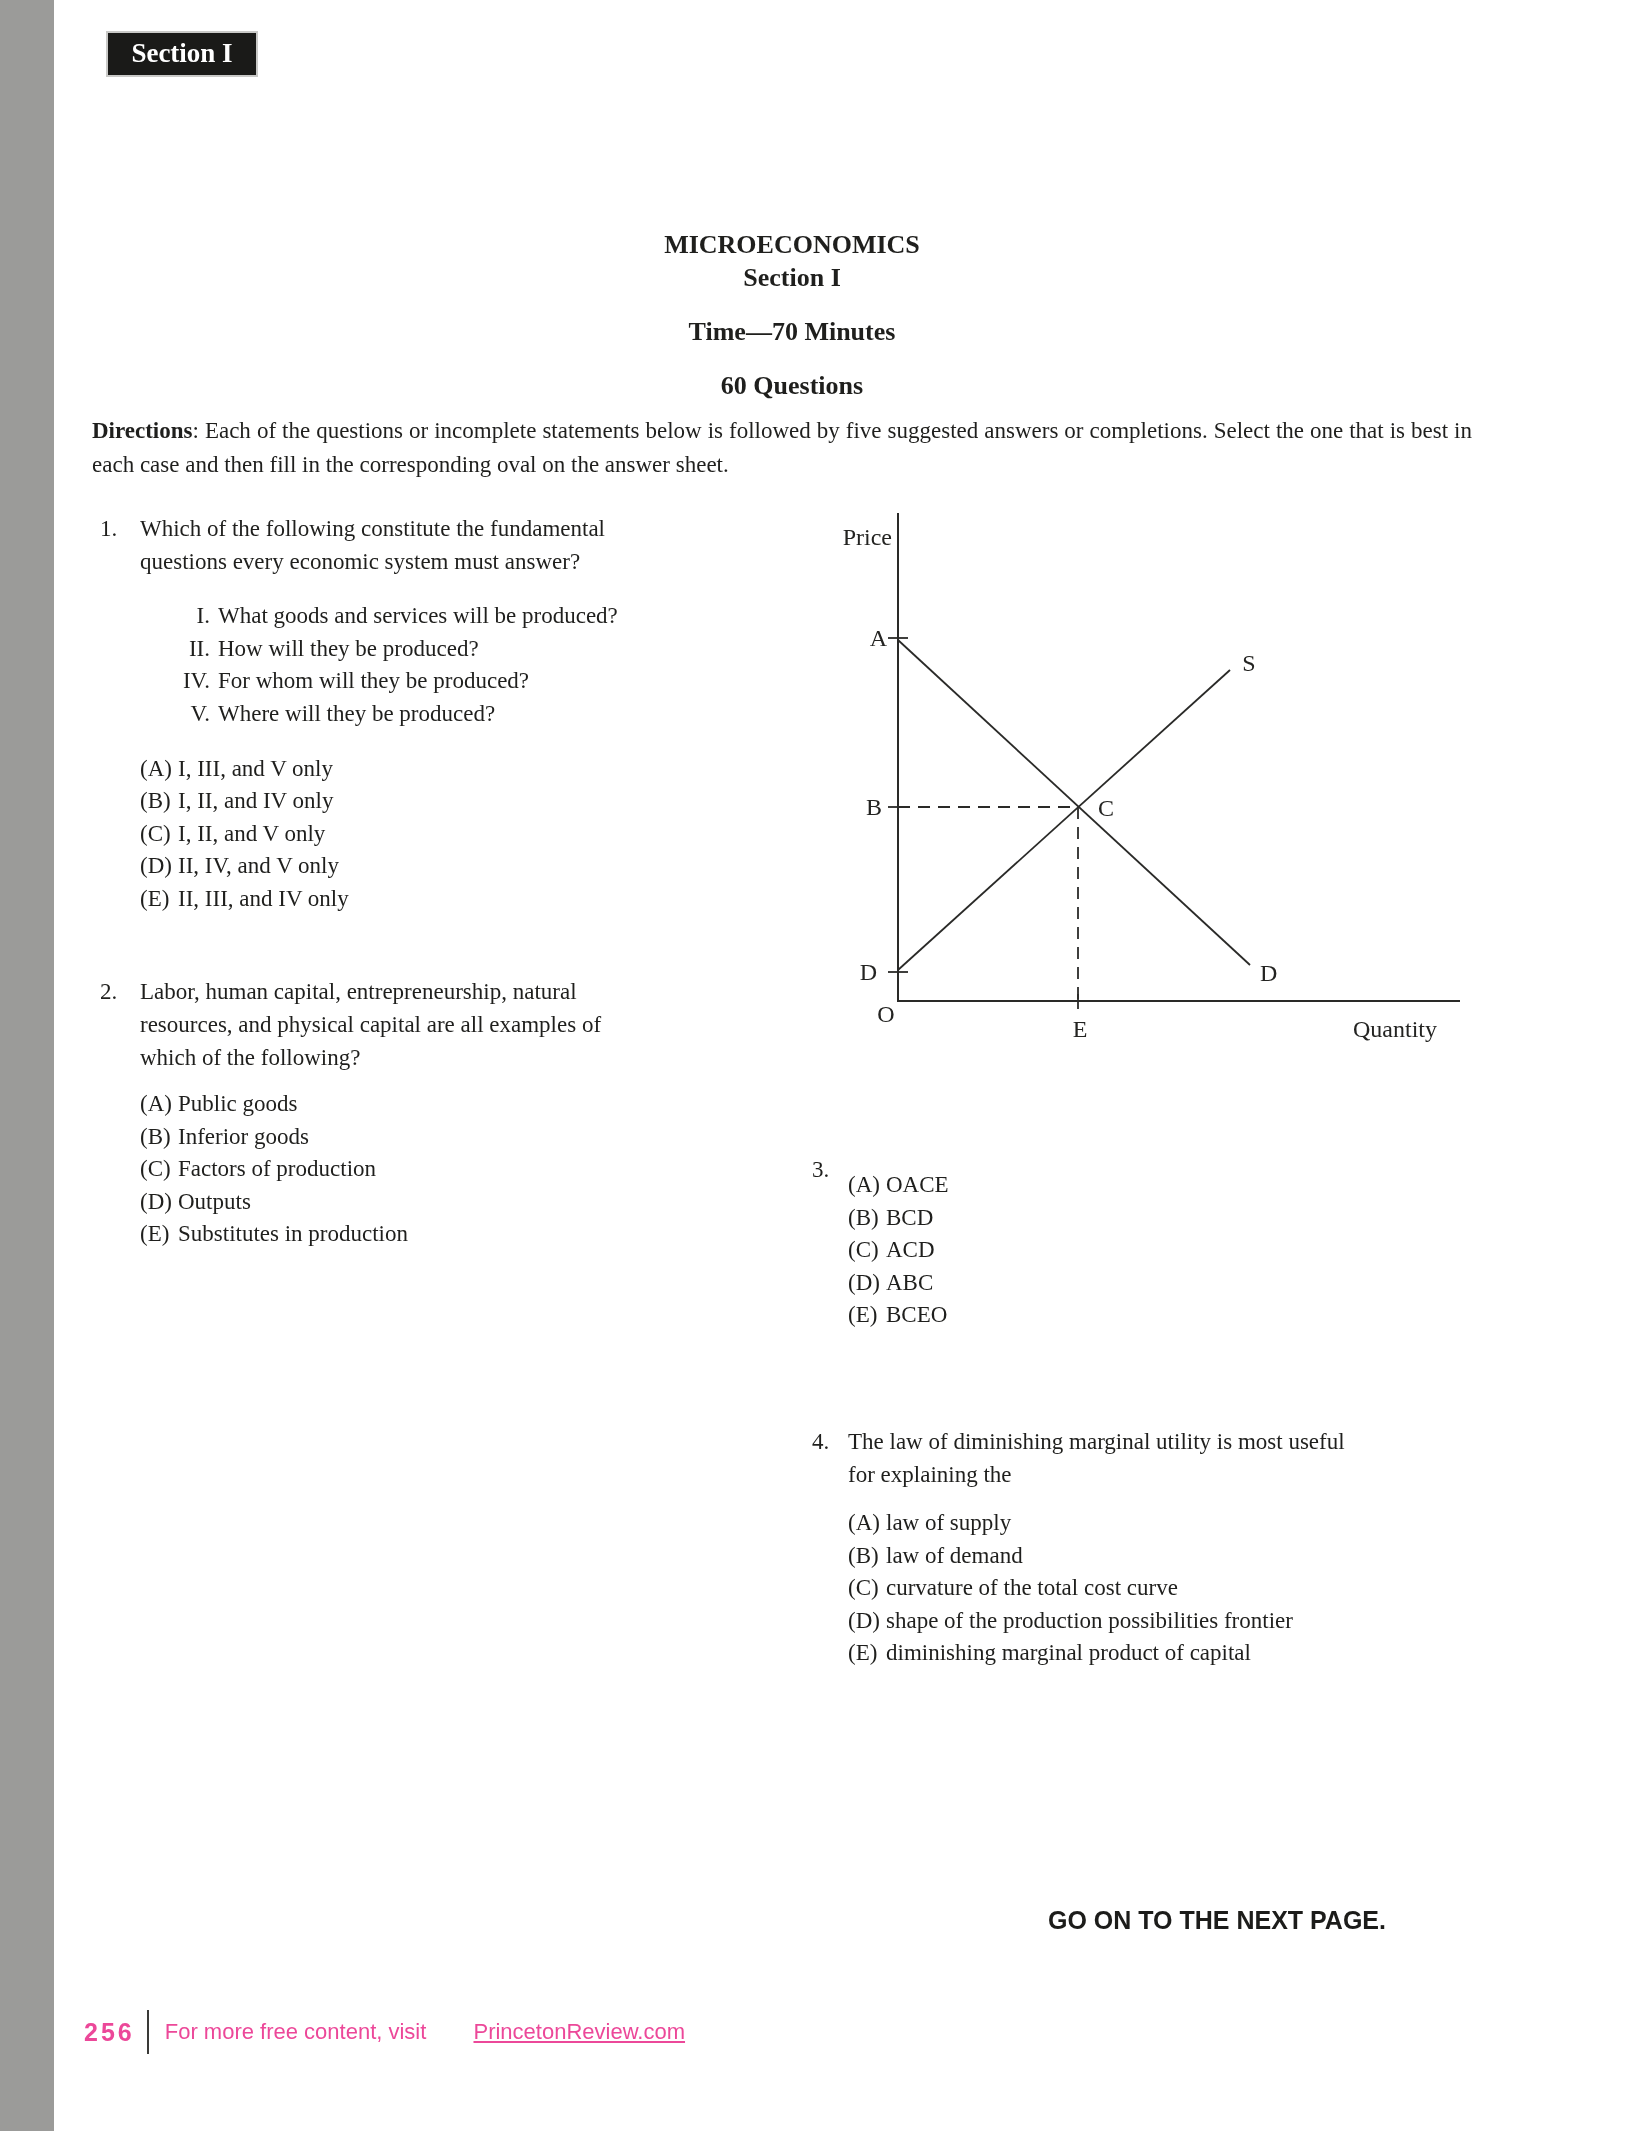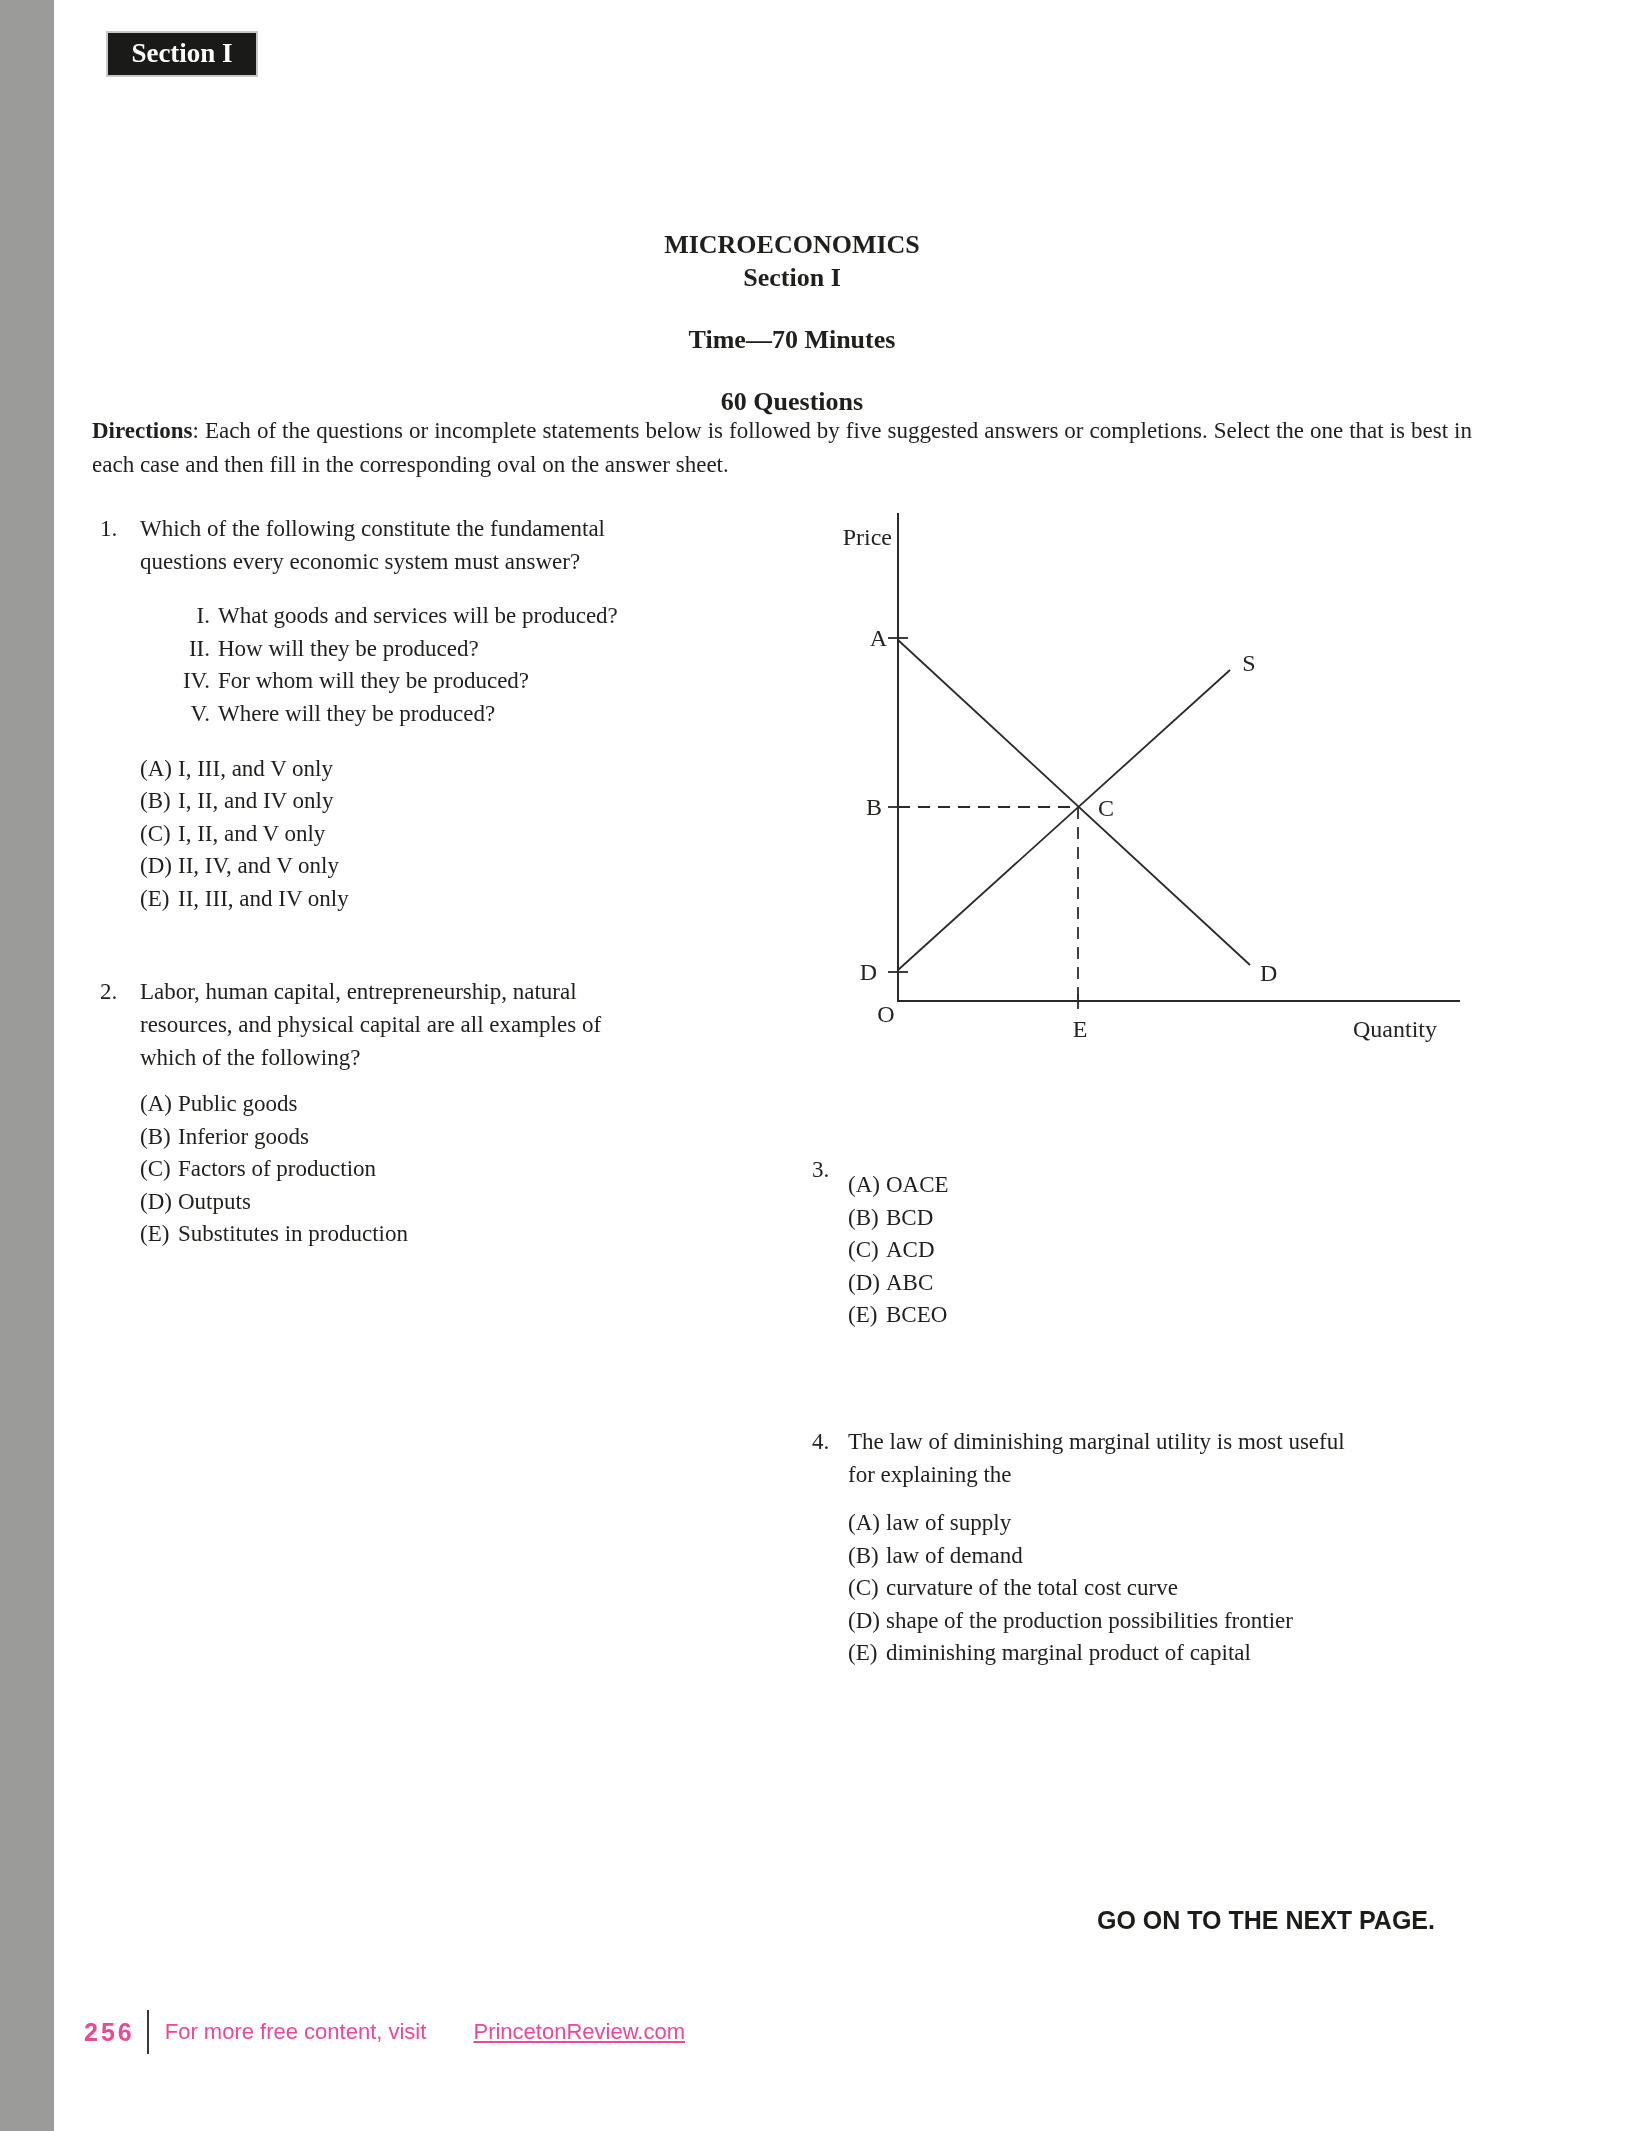--- a/index.html
+++ b/index.html
@@ -9,21 +9,21 @@
     overflow:hidden;
   }
   .sidebar{position:absolute;left:0;top:0;width:54px;height:2131px;background:#9b9b99;}
   .section-tab{
     position:absolute;left:106px;top:31px;width:152px;height:46px;
     background:#1a1a18;border:2px solid #c9c9c7;box-sizing:border-box;
     color:#ffffff;font-weight:bold;font-size:27px;text-align:center;line-height:41px;
   }
   .header{position:absolute;left:92px;top:228px;width:1400px;text-align:center;font-weight:bold;}
   .header .h-line{font-size:26px;line-height:33px;}
-  .header .sp{margin-top:29px;}
+  .header .sp{margin-top:21px;}
   .directions{position:absolute;left:92px;top:414px;width:1380px;font-size:23px;line-height:33.5px;text-align:justify;}
   .directions b{font-weight:bold;}
 
   .q{position:absolute;display:flex;font-size:23px;}
   .qnum{width:40px;flex:none;line-height:33px;}
   .qnum-r{width:36px;flex:none;line-height:33px;}
   .qbody{flex:none;}
   .stem{line-height:33px;}
   .roman{margin-top:22px;}
   .rrow{display:flex;line-height:32.7px;}
@@ -33,21 +33,21 @@
   .opts.tight{margin-top:14px;}
   .opts.med{margin-top:16px;}
   .opt{display:flex;line-height:32.5px;}
   .olab{width:38px;flex:none;}
   .otxt{flex:none;}
 
   .figure{position:absolute;left:820px;top:505px;width:660px;height:560px;}
   .figure text{font-family:"Liberation Serif","DejaVu Serif",serif;font-size:24px;fill:#242422;}
 
   .go-on{
-    position:absolute;left:835px;top:1906px;width:600px;text-align:right;
+    position:absolute;left:786px;top:1906px;width:600px;text-align:right;
     font-family:"Liberation Sans","DejaVu Sans",sans-serif;font-weight:bold;font-size:25px;color:#1c1c1a;
   }
   .footer{position:absolute;left:84px;top:2008px;height:48px;display:flex;align-items:center;
     font-family:"Liberation Sans","DejaVu Sans",sans-serif;color:#ec4899;}
   .page-num{font-weight:bold;font-size:25px;letter-spacing:3px;}
   .foot-divider{width:2px;height:44px;background:#3a3a38;margin-left:12px;margin-right:16px;}
   .foot-text{font-size:22px;}
   .foot-link{text-decoration:underline;margin-left:41px;}
 </style>
 </head>

